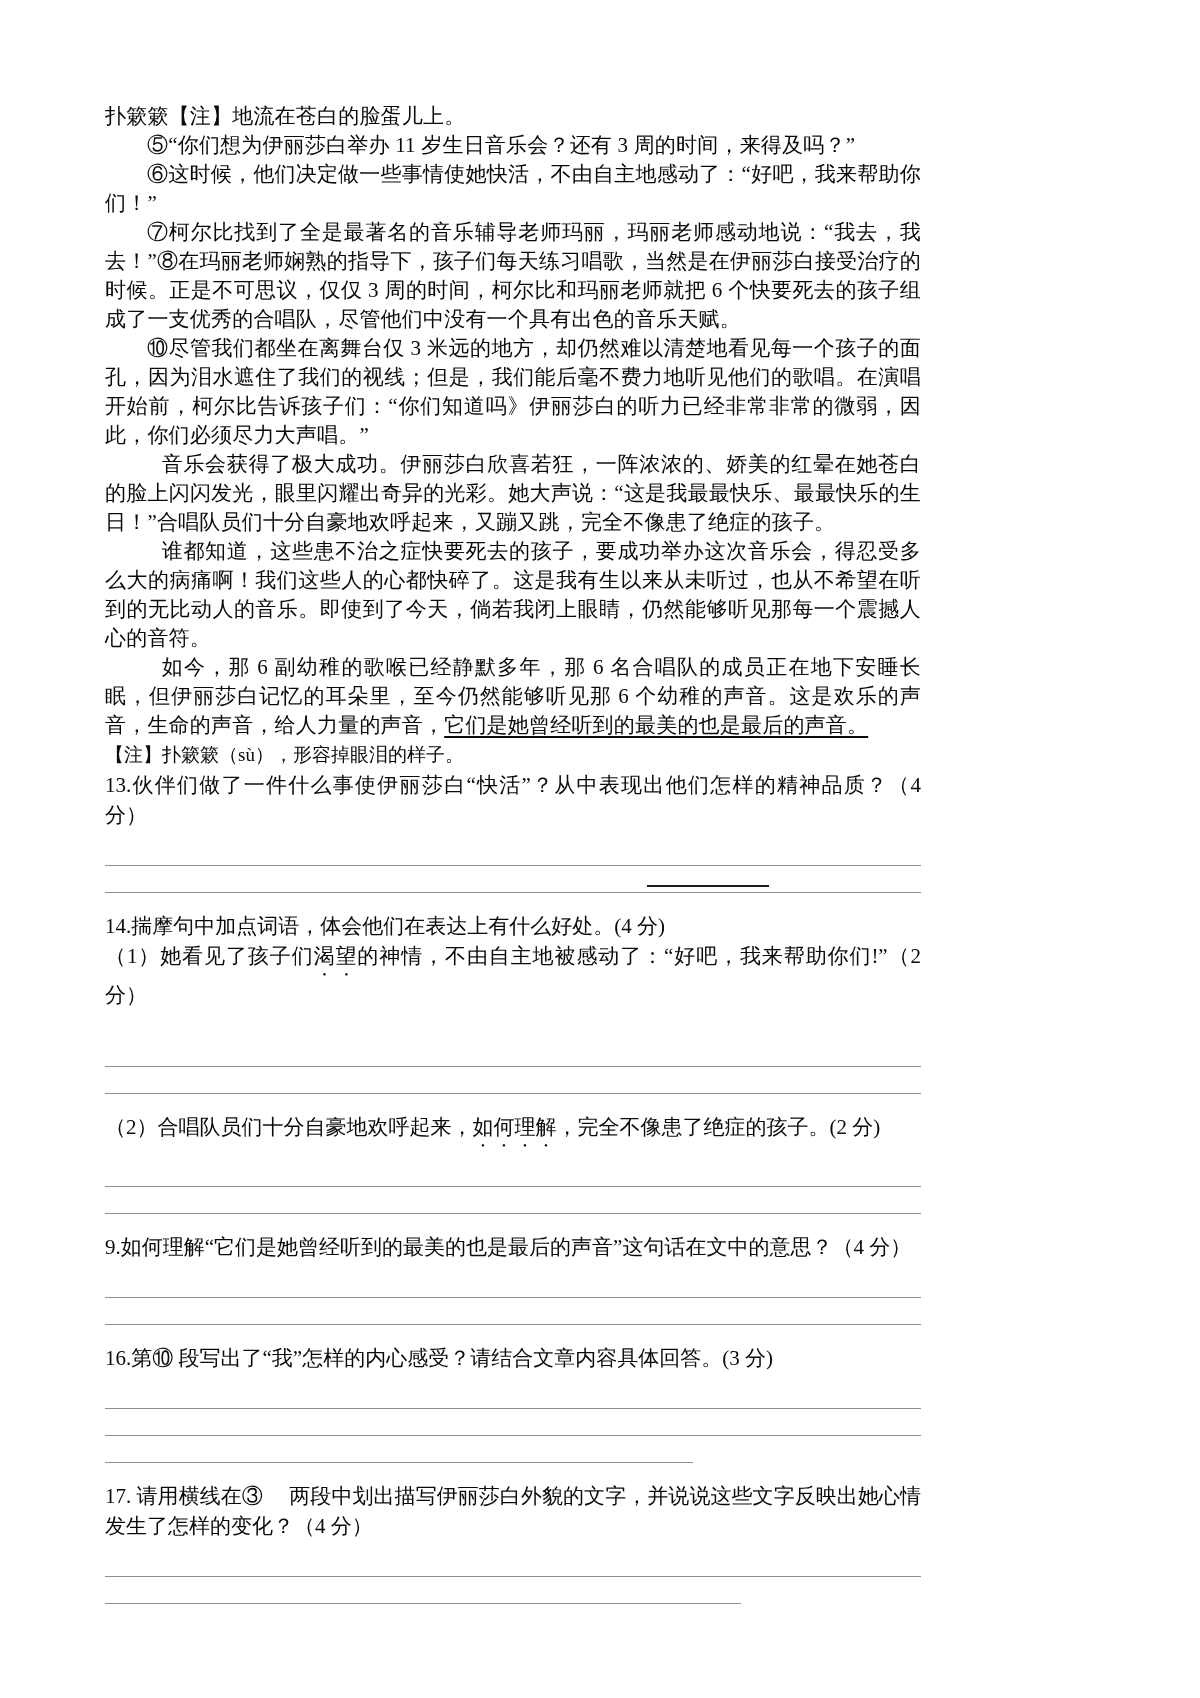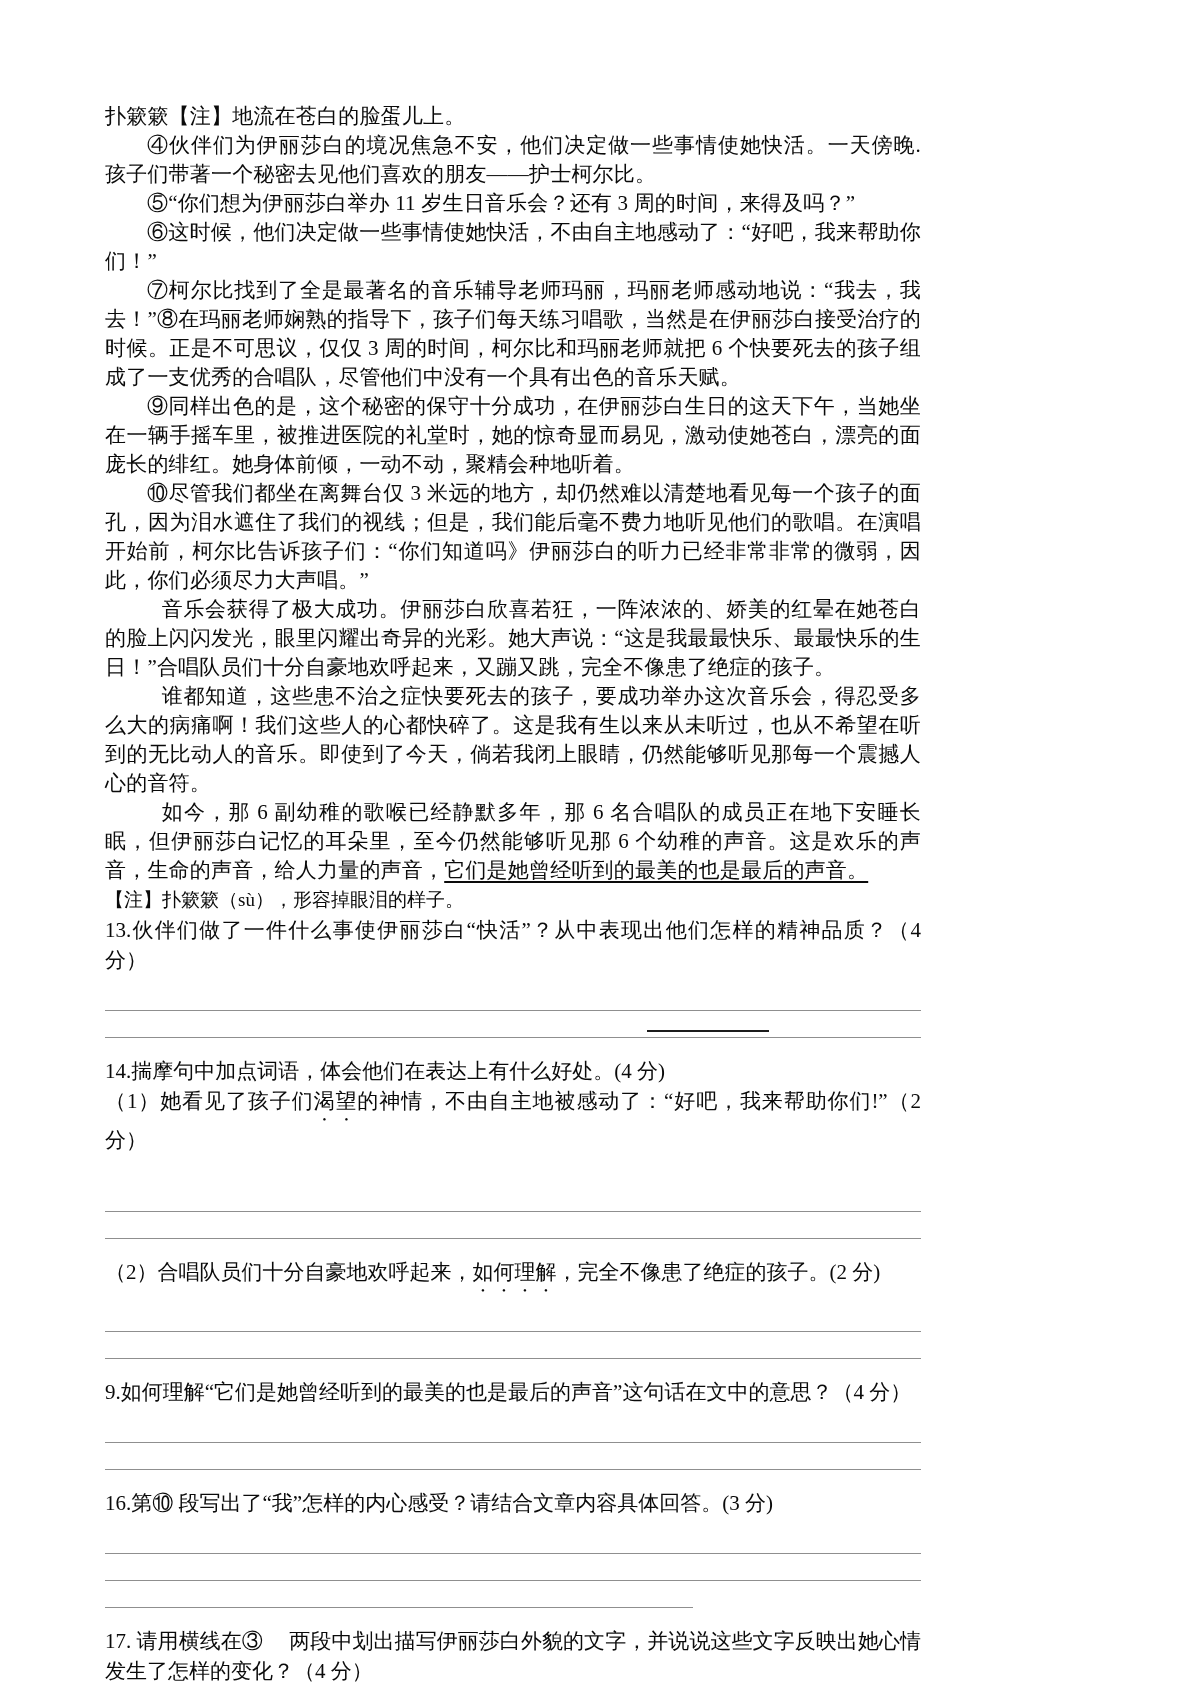--- a/index.html
+++ b/index.html
@@ -60,25 +60,23 @@
     width: 122px;
     border-top: 2px solid #1c1c1c;
   }
 </style>
 </head>
 <body>
 
 <div class="page">
 
   <p class="para">扑簌簌【注】地流在苍白的脸蛋儿上。</p>
-  <p class="para indent-2">④伙伴们为伊丽莎白的境况焦急不安，他们决定做一些事情使她快活。一天傍晚. 孩子们带著一个秘密去见他们喜欢的朋友——护士柯尔比。</p>
   <p class="para indent-2">⑤“你们想为伊丽莎白举办 11 岁生日音乐会？还有 3 周的时间，来得及吗？”</p>
   <p class="para indent-2">⑥这时候，他们决定做一些事情使她快活，不由自主地感动了：“好吧，我来帮助你们！”</p>
   <p class="para indent-2">⑦柯尔比找到了全是最著名的音乐辅导老师玛丽，玛丽老师感动地说：“我去，我去！”⑧在玛丽老师娴熟的指导下，孩子们每天练习唱歌，当然是在伊丽莎白接受治疗的时候。正是不可思议，仅仅 3 周的时间，柯尔比和玛丽老师就把 6 个快要死去的孩子组成了一支优秀的合唱队，尽管他们中没有一个具有出色的音乐天赋。</p>
-  <p class="para indent-2">⑨同样出色的是，这个秘密的保守十分成功，在伊丽莎白生日的这天下午，当她坐在一辆手摇车里，被推进医院的礼堂时，她的惊奇显而易见，激动使她苍白，漂亮的面庞长的绯红。她身体前倾，一动不动，聚精会种地听着。</p>
   <p class="para indent-2">⑩尽管我们都坐在离舞台仅 3 米远的地方，却仍然难以清楚地看见每一个孩子的面孔，因为泪水遮住了我们的视线；但是，我们能后毫不费力地听见他们的歌唱。在演唱开始前，柯尔比告诉孩子们：“你们知道吗》伊丽莎白的听力已经非常非常的微弱，因此，你们必须尽力大声唱。”</p>
   <p class="para indent-3">音乐会获得了极大成功。伊丽莎白欣喜若狂，一阵浓浓的、娇美的红晕在她苍白的脸上闪闪发光，眼里闪耀出奇异的光彩。她大声说：“这是我最最快乐、最最快乐的生日！”合唱队员们十分自豪地欢呼起来，又蹦又跳，完全不像患了绝症的孩子。</p>
   <p class="para indent-3">谁都知道，这些患不治之症快要死去的孩子，要成功举办这次音乐会，得忍受多么大的病痛啊！我们这些人的心都快碎了。这是我有生以来从未听过，也从不希望在听到的无比动人的音乐。即使到了今天，倘若我闭上眼睛，仍然能够听见那每一个震撼人心的音符。</p>
   <p class="para indent-3"><span>如今，那 6 副幼稚的歌喉已经静默多年，那 6 名合唱队的成员正在地下安睡长眠，但伊丽莎白记忆的耳朵里，至今仍然能够听见那 6 个幼稚的声音。这是欢乐的声音，生命的声音，给人力量的声音，</span><span class="underlined">它们是她曾经听到的最美的也是最后的声音。</span></p>
   <p class="note-line">【注】扑簌簌（sù），形容掉眼泪的样子。</p>
 
   <p class="question">13.伙伴们做了一件什么事使伊丽莎白“快活”？从中表现出他们怎样的精神品质？（4 分）</p>
   <div class="answer-line first"></div>
   <div class="answer-line">
     <span class="stray-mark"></span>

